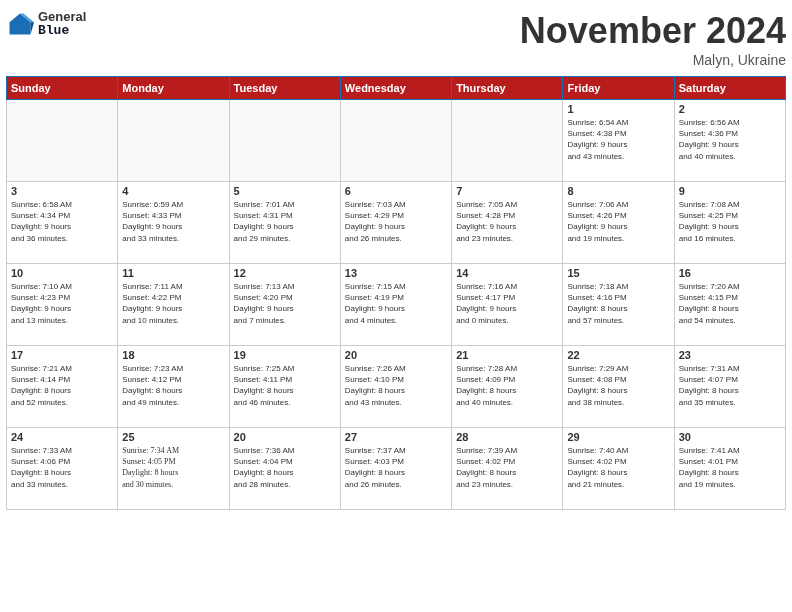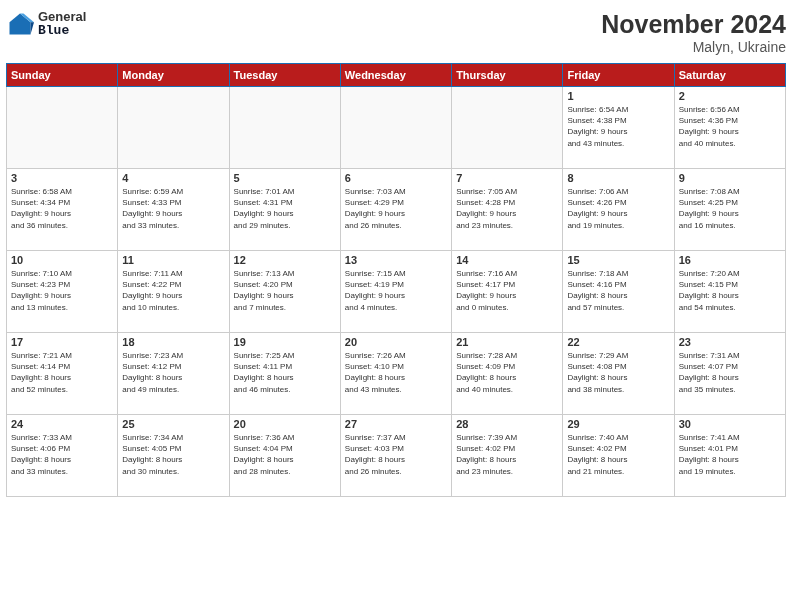--- a/index.html
+++ b/index.html
@@ -36,21 +36,21 @@
     .logo-general { color: #333; }
     .logo-blue { color: #0f172a; font-family: Liberation Mono, monospace; }
     .logo-icon {
       width: 28px;
       height: 28px;
     }
     .title-area {
       text-align: right;
     }
     .main-title {
-      font-size: 25px;
+      font-size: 36px;
       font-weight: bold;
       color: #333;
     }
     .subtitle {
       font-size: 14px;
       color: #555;
     }
     .calendar {
       width: 100%;
       border-collapse: collapse;
@@ -309,21 +309,21 @@
         <tr>
           <td class="has-data">
             <span class="day-number">24</span>
             <div class="day-info" style="white-space: pre-line;">Sunrise: 7:33 AM
 Sunset: 4:06 PM
 Daylight: 8 hours
 and 33 minutes.</div>
           </td>
           <td class="has-data">
             <span class="day-number">25</span>
-            <div class="day-info" style="white-space: pre-line;">Sunrise: 7:34 AM
+            <div class="day-info" style="white-space: pre-line; font-family: Liberation Serif, serif;">Sunrise: 7:34 AM
 Sunset: 4:05 PM
 Daylight: 8 hours
 and 30 minutes.</div>
           </td>
           <td class="has-data">
             <span class="day-number">20</span>
             <div class="day-info" style="white-space: pre-line;">Sunrise: 7:36 AM
 Sunset: 4:04 PM
 Daylight: 8 hours
 and 28 minutes.</div>

